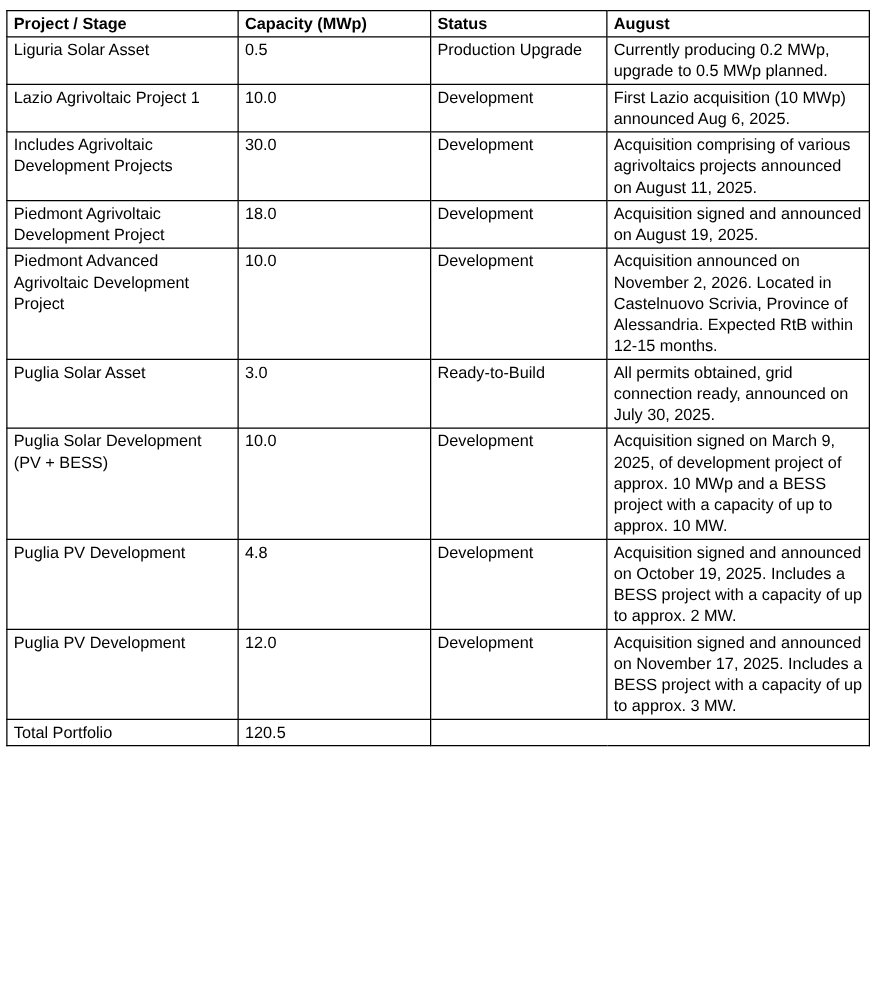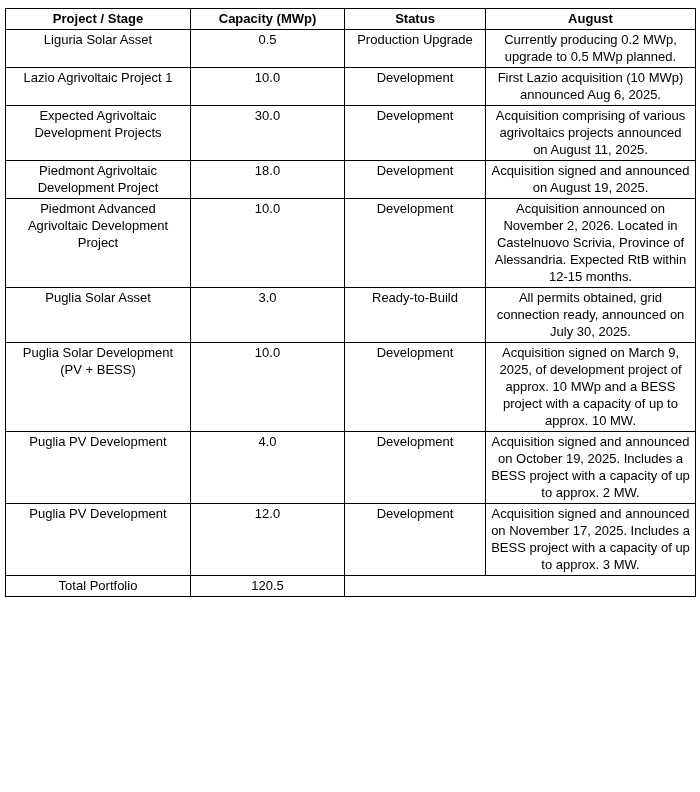--- a/index.html
+++ b/index.html
@@ -23,21 +23,21 @@
     width: 690px;
     border-collapse: collapse;
     table-layout: fixed;
     font-size: 13px;
     line-height: 17px;
   }
   table.portfolio th,
   table.portfolio td {
     border: 1px solid #000000;
     vertical-align: top;
-    text-align: center;
+    text-align: left;
     padding: 1px 5px 2px 5px;
     overflow: hidden;
     word-wrap: break-word;
   }
   table.portfolio th {
     font-weight: bold;
   }
   col.c-project  { width: 185px; }
   col.c-capacity { width: 154px; }
   col.c-status   { width: 141px; }
@@ -69,21 +69,21 @@
         <td>Production Upgrade</td>
         <td>Currently producing 0.2 MWp, upgrade to 0.5 MWp planned.</td>
       </tr>
       <tr>
         <td>Lazio Agrivoltaic Project 1</td>
         <td>10.0</td>
         <td>Development</td>
         <td>First Lazio acquisition (10 MWp) announced Aug 6, 2025.</td>
       </tr>
       <tr>
-        <td>Expected Agrivoltaic Development Projects</td>
+        <td>Includes Agrivoltaic Development Projects</td>
         <td>30.0</td>
         <td>Development</td>
         <td>Acquisition comprising of various agrivoltaics projects announced on August 11, 2025.</td>
       </tr>
       <tr>
         <td>Piedmont Agrivoltaic Development Project</td>
         <td>18.0</td>
         <td>Development</td>
         <td>Acquisition signed and announced on August 19, 2025.</td>
       </tr>
@@ -100,21 +100,21 @@
         <td>All permits obtained, grid connection ready, announced on July 30, 2025.</td>
       </tr>
       <tr>
         <td>Puglia Solar Development (PV + BESS)</td>
         <td>10.0</td>
         <td>Development</td>
         <td>Acquisition signed on March 9, 2025, of development project of approx. 10 MWp and a BESS project with a capacity of up to approx. 10 MW.</td>
       </tr>
       <tr>
         <td>Puglia PV Development</td>
-        <td>4.0</td>
+        <td>4.8</td>
         <td>Development</td>
         <td>Acquisition signed and announced on October 19, 2025. Includes a BESS project with a capacity of up to approx. 2 MW.</td>
       </tr>
       <tr>
         <td>Puglia PV Development</td>
         <td>12.0</td>
         <td>Development</td>
         <td>Acquisition signed and announced on November 17, 2025. Includes a BESS project with a capacity of up to approx. 3 MW.</td>
       </tr>
       <tr>

